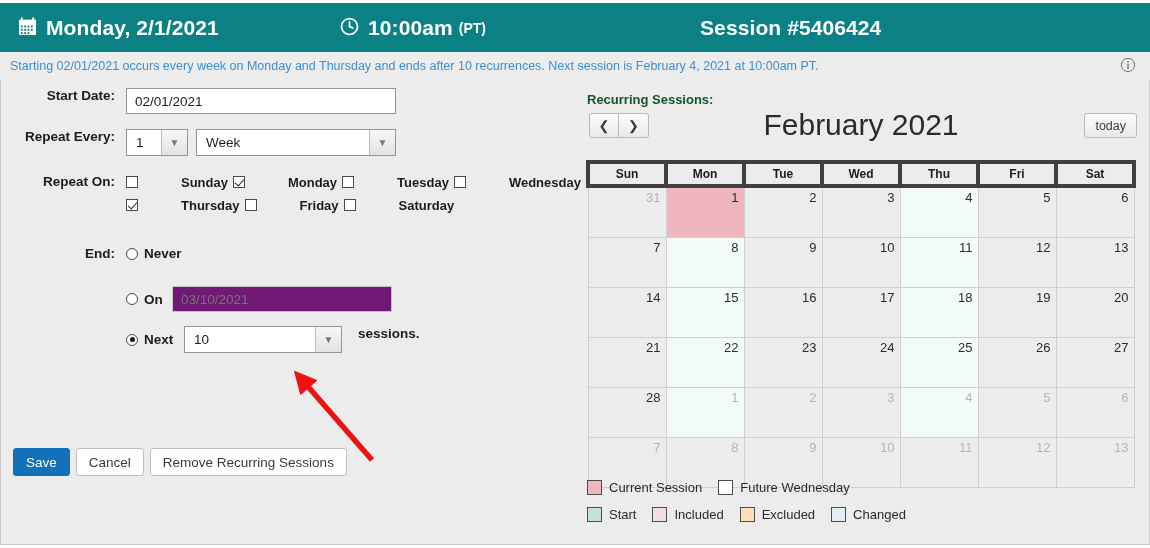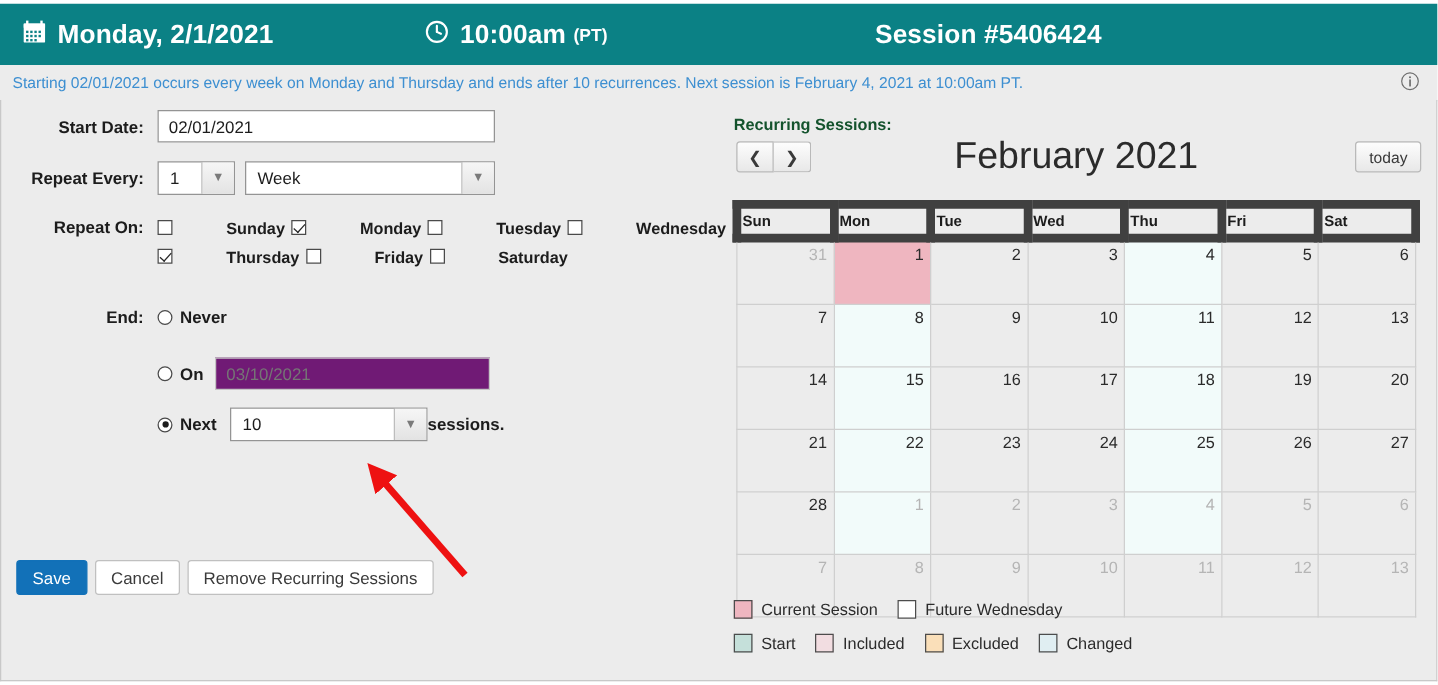--- a/index.html
+++ b/index.html
@@ -82,21 +82,20 @@
 
   
   #form-panel {
     position: absolute;
     left: 0; top: 0;
     width: 570px; height: 465px;
   }
   .form-row {
     position: absolute;
     display: flex;
-    align-items: center;
   }
   .form-label {
     font-size: 13.5px;
     font-weight: bold;
     color: #1c1c1c;
     text-align: right;
     white-space: nowrap;
   }
   .txt-input {
     box-sizing: border-box;
@@ -191,21 +190,21 @@
   }
   .rd-label {
     font-size: 13.5px;
     font-weight: bold;
     color: #1c1c1c;
   }
   .inline-note {
     font-size: 13.5px;
     font-weight: bold;
     color: #1c1c1c;
-    margin-left: 0;
+    margin-left: 16px;
   }
 
   
   #button-row {
     position: absolute;
     left: 12px; top: 368px;
     display: flex;
     align-items: stretch;
     gap: 6px;
   }
@@ -301,25 +300,25 @@
   #cal-table {
     position: absolute;
     left: 15px; top: 80px;
     width: 550px;
     border-collapse: collapse;
     table-layout: fixed;
   }
   #cal-table th {
     height: 18px;
     background: #ececec;
-    border: 7px solid #404040;
+    border: 4px solid #404040;
     font-size: 12px;
     font-weight: bold;
     color: #1c1c1c;
-    text-align: left;
+    text-align: center;
   }
   #cal-table td {
     height: 47px;
     border: 1px solid #cfcfcf;
     background: #ececec;
     vertical-align: top;
     text-align: right;
     padding: 2px 5px 0 0;
     font-size: 13px;
     color: #2b2b2b;

